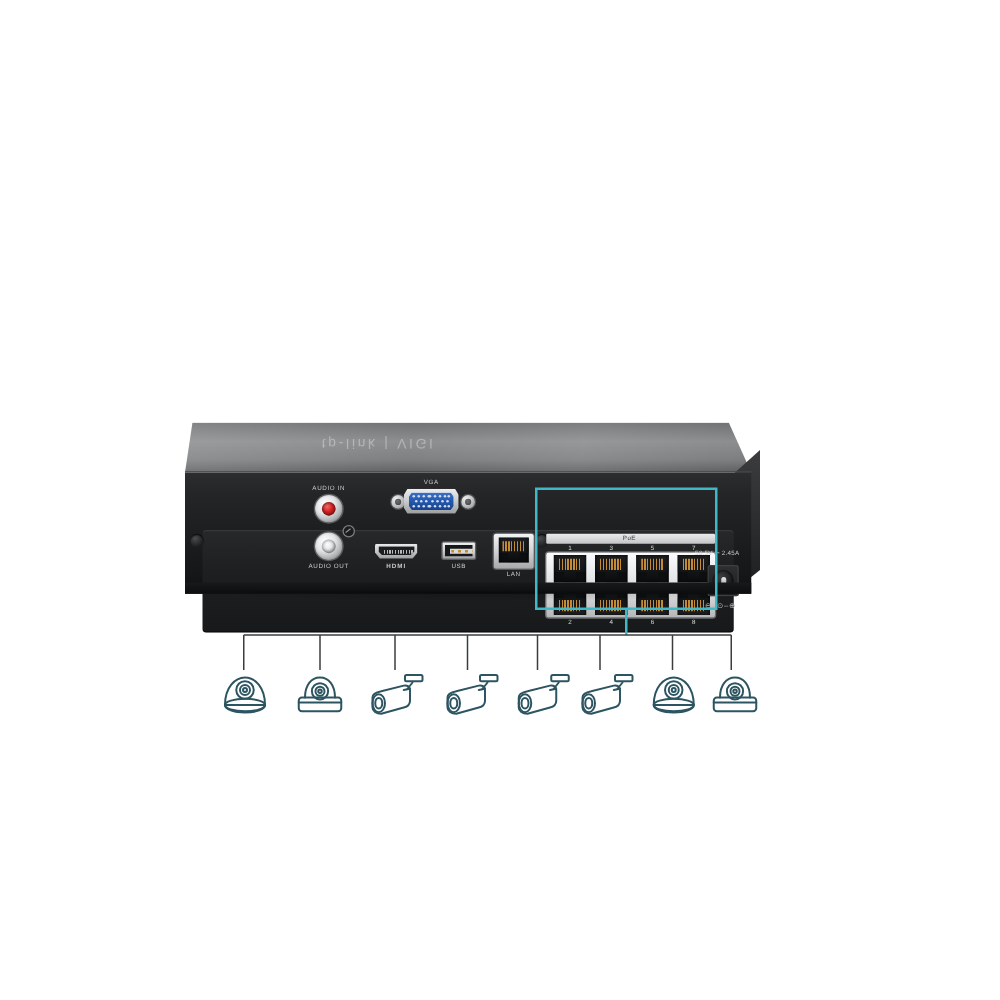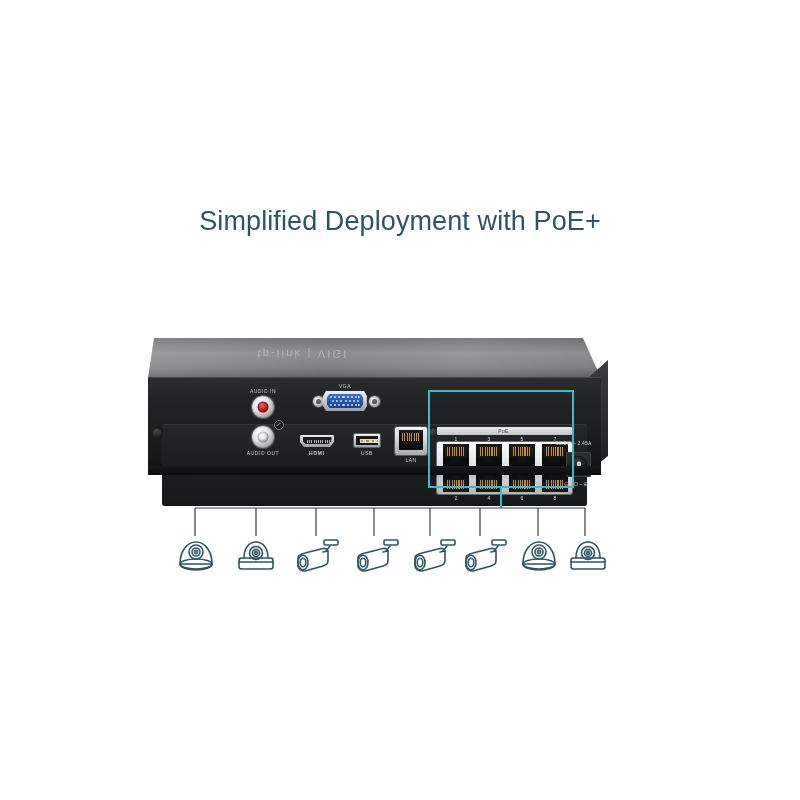--- a/index.html
+++ b/index.html
@@ -492,21 +492,20 @@
     height: 44px;
     top: 4px;
   }
   .cam svg { display: block; }
 </style>
 </head>
 <body>
 
 <div class="page">
 
-  <div class="headline">Simplified Deployment with PoE+</div>
 
   <div class="device-stage">
 
     <div class="dev-top"></div>
     <div class="dev-top-sheen"></div>
     <div class="dev-logo">tp-link | VIGI</div>
 
     <div class="dev-side"></div>
 
     <div class="dev-face">

